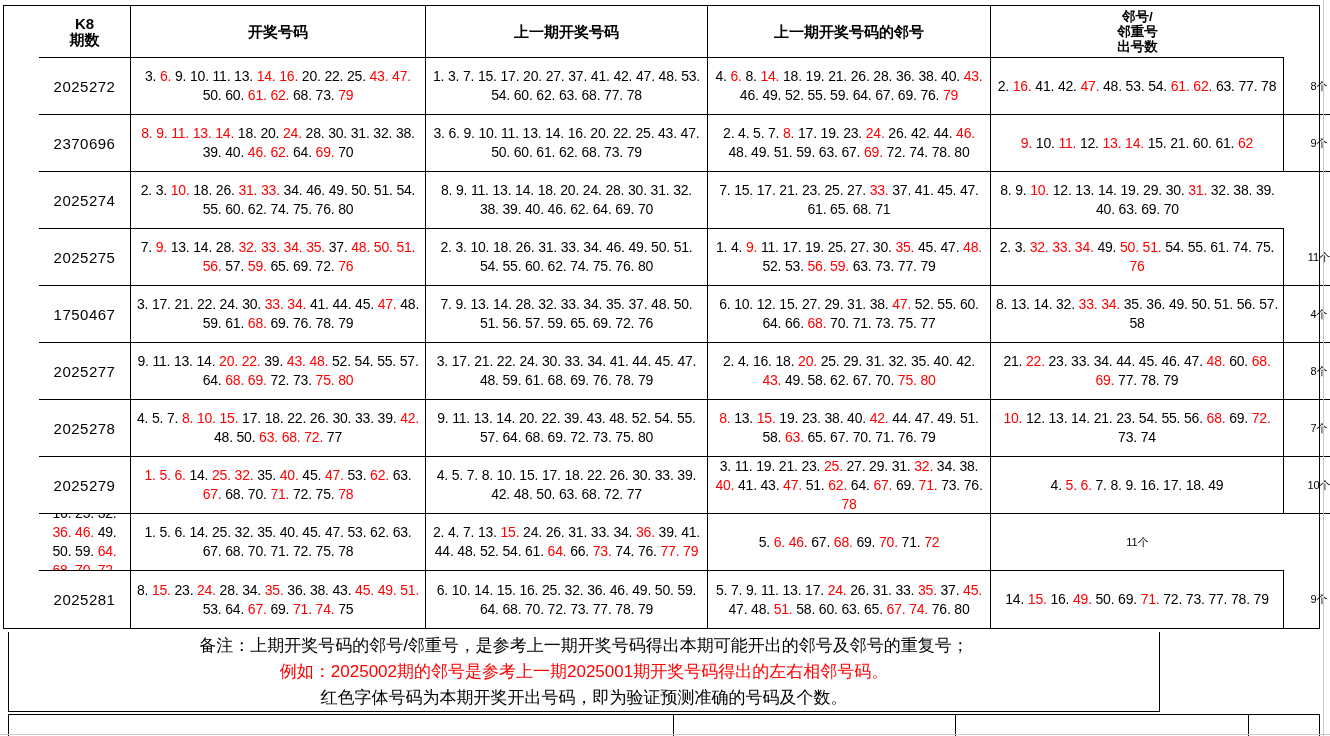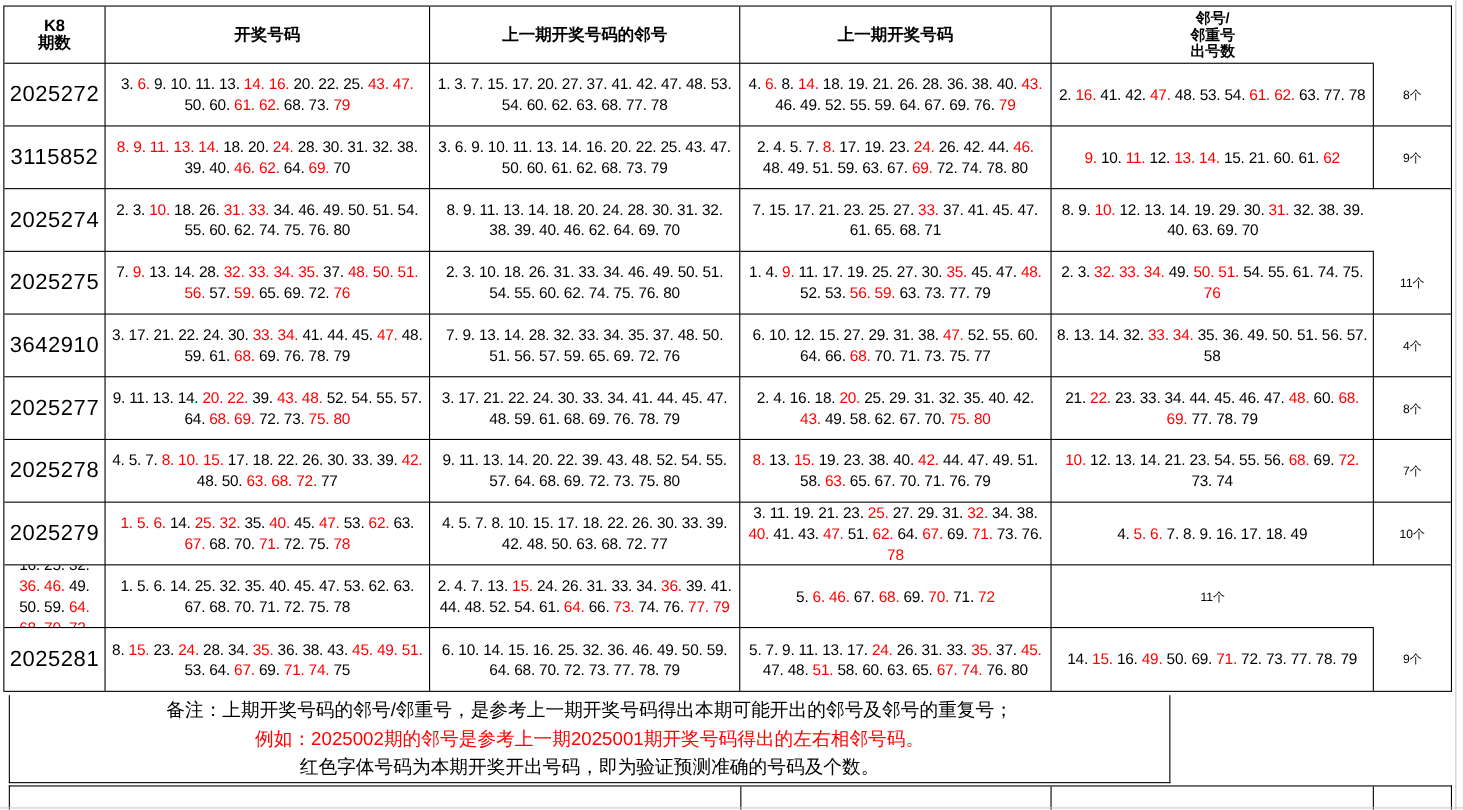--- a/index.html
+++ b/index.html
@@ -6,52 +6,52 @@
   body{
     width:1330px;height:736px;position:relative;background:#ffffff;
     font-family:"Liberation Sans","DejaVu Sans",sans-serif;color:#000;
     overflow:hidden;
   }
   .edge-right{position:absolute;top:0;right:6px;width:1px;height:736px;background:#c8c8c8;}
   .edge-bottom{position:absolute;left:0;bottom:1px;width:1330px;height:1px;background:#c8c8c8;}
 
   .k8-table{
     position:absolute;left:3px;top:5px;width:1317px;
-    border:1px solid #000;box-sizing:border-box;background:#fff;
+    border:1px solid #000;box-sizing:border-box;background:#fff;padding-left:35px;
   }
   .row{display:grid;grid-template-columns:92px 295px 282px 283px 293px 70px;}
   .cell{
     border-right:1px solid #000;border-bottom:1px solid #000;
     box-sizing:border-box;
     display:flex;flex-direction:column;justify-content:center;align-items:center;
     text-align:center;overflow:hidden;
   }
   .row .cell:last-child{border-right:none;}
   .row:last-child .cell{border-bottom:none;}
   .header-row .cell{
     height:52px;font-weight:bold;font-size:15px;line-height:16px;
     white-space:pre-line;
   }
   .header-row .cell.small{font-size:13.5px;line-height:15px;}
   .data-row .cell{height:57px;}
-  .cell.period{font-size:20px;letter-spacing:0.5px;}
+  .cell.period{font-size:15px;letter-spacing:0.5px;}
   .cell.nums{
     font-size:14px;line-height:19px;letter-spacing:-0.2px;
     display:block;padding:0 4px;box-sizing:border-box;
   }
   .cell.nums .inner{
     display:flex;flex-direction:column;justify-content:center;align-items:center;
     height:100%;
   }
   .cell.nums .txt{display:block;}
   .cell.count{font-size:11px;}
   .red{color:#ff0000;}
 
   .notes-box{
-    position:absolute;left:8px;top:632px;width:1056px;height:80px;
+    position:absolute;left:8px;top:632px;width:1152px;height:80px;
     border:1px solid #000;border-top:none;box-sizing:border-box;
     display:flex;flex-direction:column;justify-content:center;align-items:center;
     background:#fff;
   }
   .note-line{font-size:17px;line-height:26px;text-align:center;}
 
   .bottom-strip{
     position:absolute;left:8px;top:714px;width:1312px;height:22px;
     border:1px solid #000;border-bottom:none;box-sizing:border-box;
     display:grid;grid-template-columns:665px 282px 293px 72px;
@@ -60,22 +60,22 @@
   .bottom-strip .bcell:last-child{border-right:none;}
 </style>
 </head>
 <body>
 
 <div class="k8-table">
   <div class="row header-row">
     <div class="cell">K8
 期数</div>
     <div class="cell">开奖号码</div>
+    <div class="cell">上一期开奖号码</div>
     <div class="cell">上一期开奖号码的邻号</div>
-    <div class="cell">上一期开奖号码</div>
     <div class="cell small">邻号/
 邻重号
 出号数</div>
   </div>
   <div>
       <div class="row data-row">
         <div class="cell period">2025272</div>
         <div class="cell nums">
           <div class="inner">
             <span class="txt"><span>3.</span> <span class="red">6.</span> <span>9.</span> <span>10.</span> <span>11.</span> <span>13.</span> <span class="red">14.</span> <span class="red">16.</span> <span>20.</span> <span>22.</span> <span>25.</span> <span class="red">43.</span> <span class="red">47.</span> <span>50.</span> <span>60.</span> <span class="red">61.</span> <span class="red">62.</span> <span>68.</span> <span>73.</span> <span class="red">79</span></span>
@@ -92,21 +92,21 @@
           </div>
         </div>
         <div class="cell nums">
           <div class="inner">
             <span class="txt"><span>2.</span> <span class="red">16.</span> <span>41.</span> <span>42.</span> <span class="red">47.</span> <span>48.</span> <span>53.</span> <span>54.</span> <span class="red">61.</span> <span class="red">62.</span> <span>63.</span> <span>77.</span> <span>78</span></span>
           </div>
         </div>
         <div class="cell count">8个</div>
       </div>
       <div class="row data-row">
-        <div class="cell period">3115852</div>
+        <div class="cell period">2370696</div>
         <div class="cell nums">
           <div class="inner">
             <span class="txt"><span class="red">8.</span> <span class="red">9.</span> <span class="red">11.</span> <span class="red">13.</span> <span class="red">14.</span> <span>18.</span> <span>20.</span> <span class="red">24.</span> <span>28.</span> <span>30.</span> <span>31.</span> <span>32.</span> <span>38.</span> <span>39.</span> <span>40.</span> <span class="red">46.</span> <span class="red">62.</span> <span>64.</span> <span class="red">69.</span> <span>70</span></span>
           </div>
         </div>
         <div class="cell nums">
           <div class="inner">
             <span class="txt"><span>3.</span> <span>6.</span> <span>9.</span> <span>10.</span> <span>11.</span> <span>13.</span> <span>14.</span> <span>16.</span> <span>20.</span> <span>22.</span> <span>25.</span> <span>43.</span> <span>47.</span> <span>50.</span> <span>60.</span> <span>61.</span> <span>62.</span> <span>68.</span> <span>73.</span> <span>79</span></span>
           </div>
         </div>
@@ -163,21 +163,21 @@
           </div>
         </div>
         <div class="cell nums">
           <div class="inner">
             <span class="txt"><span>2.</span> <span>3.</span> <span class="red">32.</span> <span class="red">33.</span> <span class="red">34.</span> <span>49.</span> <span class="red">50.</span> <span class="red">51.</span> <span>54.</span> <span>55.</span> <span>61.</span> <span>74.</span> <span>75.</span> <span class="red">76</span></span>
           </div>
         </div>
         <div class="cell count">11个</div>
       </div>
       <div class="row data-row">
-        <div class="cell period">3642910</div>
+        <div class="cell period">1750467</div>
         <div class="cell nums">
           <div class="inner">
             <span class="txt"><span>3.</span> <span>17.</span> <span>21.</span> <span>22.</span> <span>24.</span> <span>30.</span> <span class="red">33.</span> <span class="red">34.</span> <span>41.</span> <span>44.</span> <span>45.</span> <span class="red">47.</span> <span>48.</span> <span>59.</span> <span>61.</span> <span class="red">68.</span> <span>69.</span> <span>76.</span> <span>78.</span> <span>79</span></span>
           </div>
         </div>
         <div class="cell nums">
           <div class="inner">
             <span class="txt"><span>7.</span> <span>9.</span> <span>13.</span> <span>14.</span> <span>28.</span> <span>32.</span> <span>33.</span> <span>34.</span> <span>35.</span> <span>37.</span> <span>48.</span> <span>50.</span> <span>51.</span> <span>56.</span> <span>57.</span> <span>59.</span> <span>65.</span> <span>69.</span> <span>72.</span> <span>76</span></span>
           </div>
         </div>

